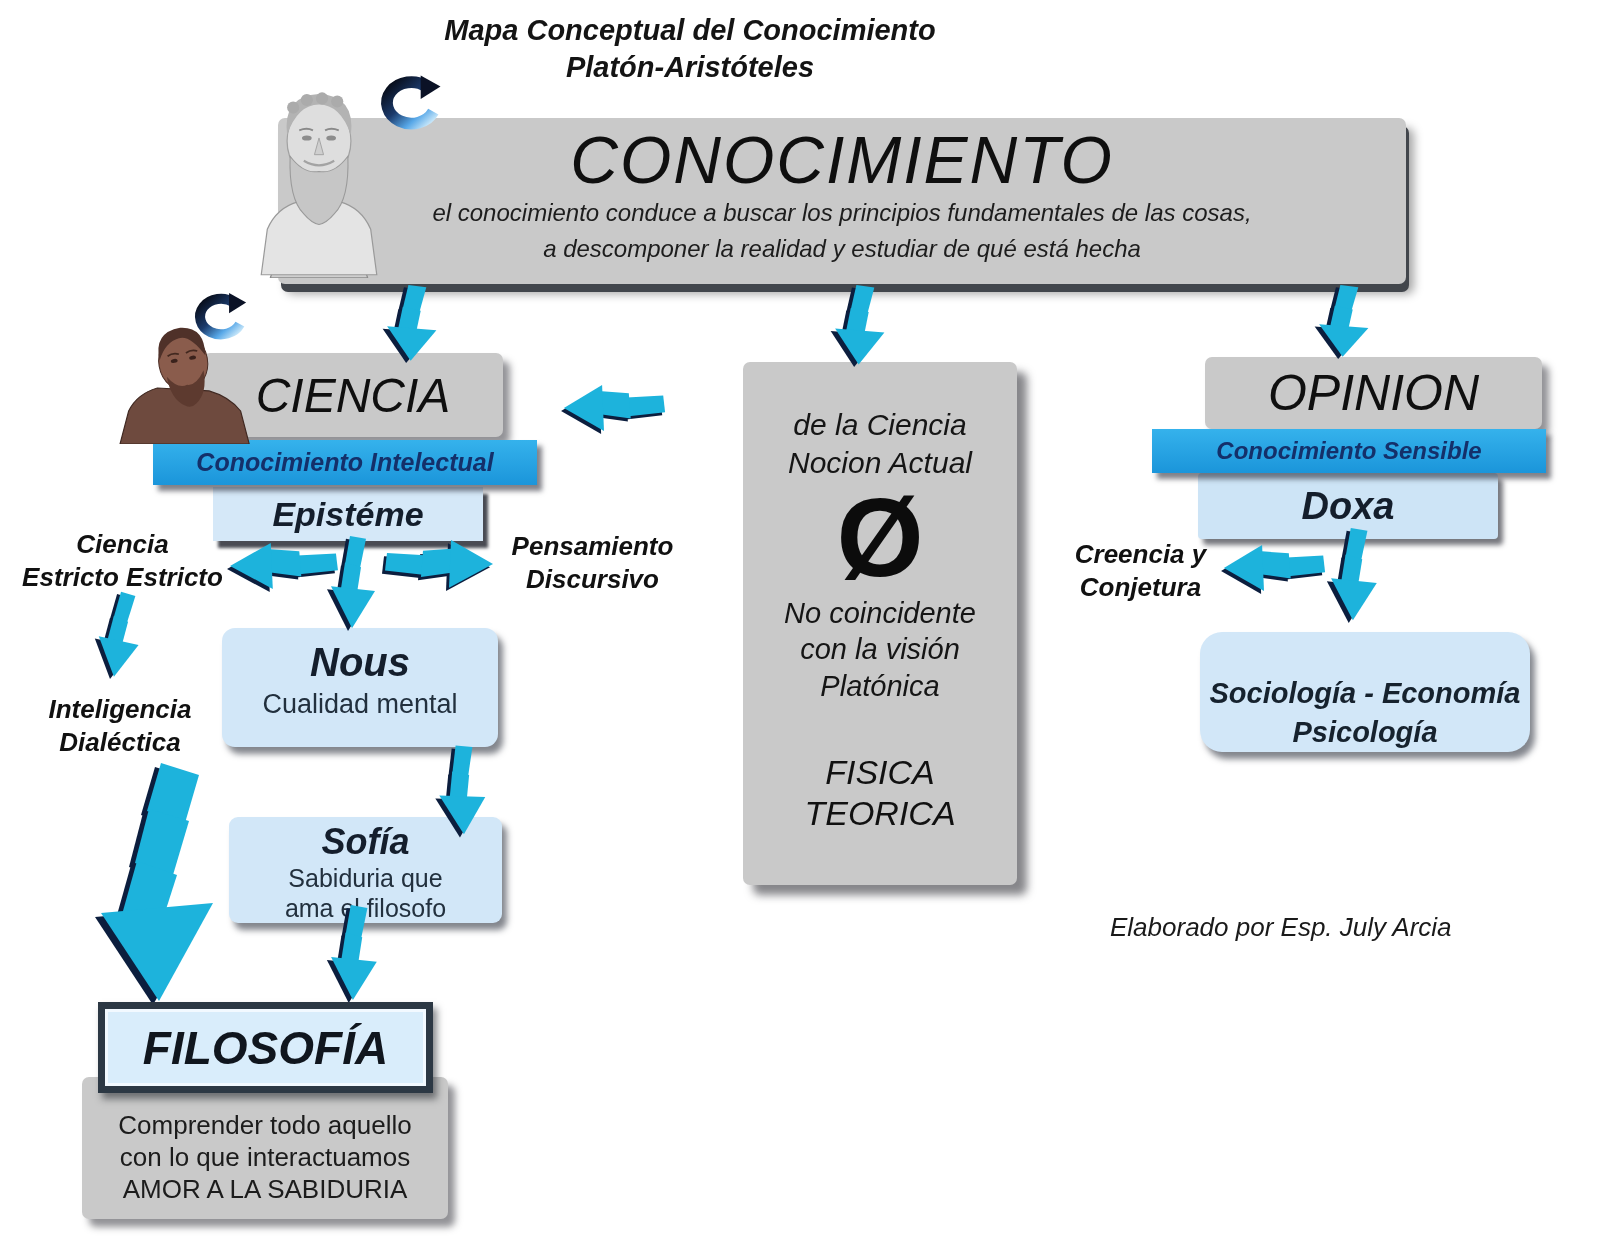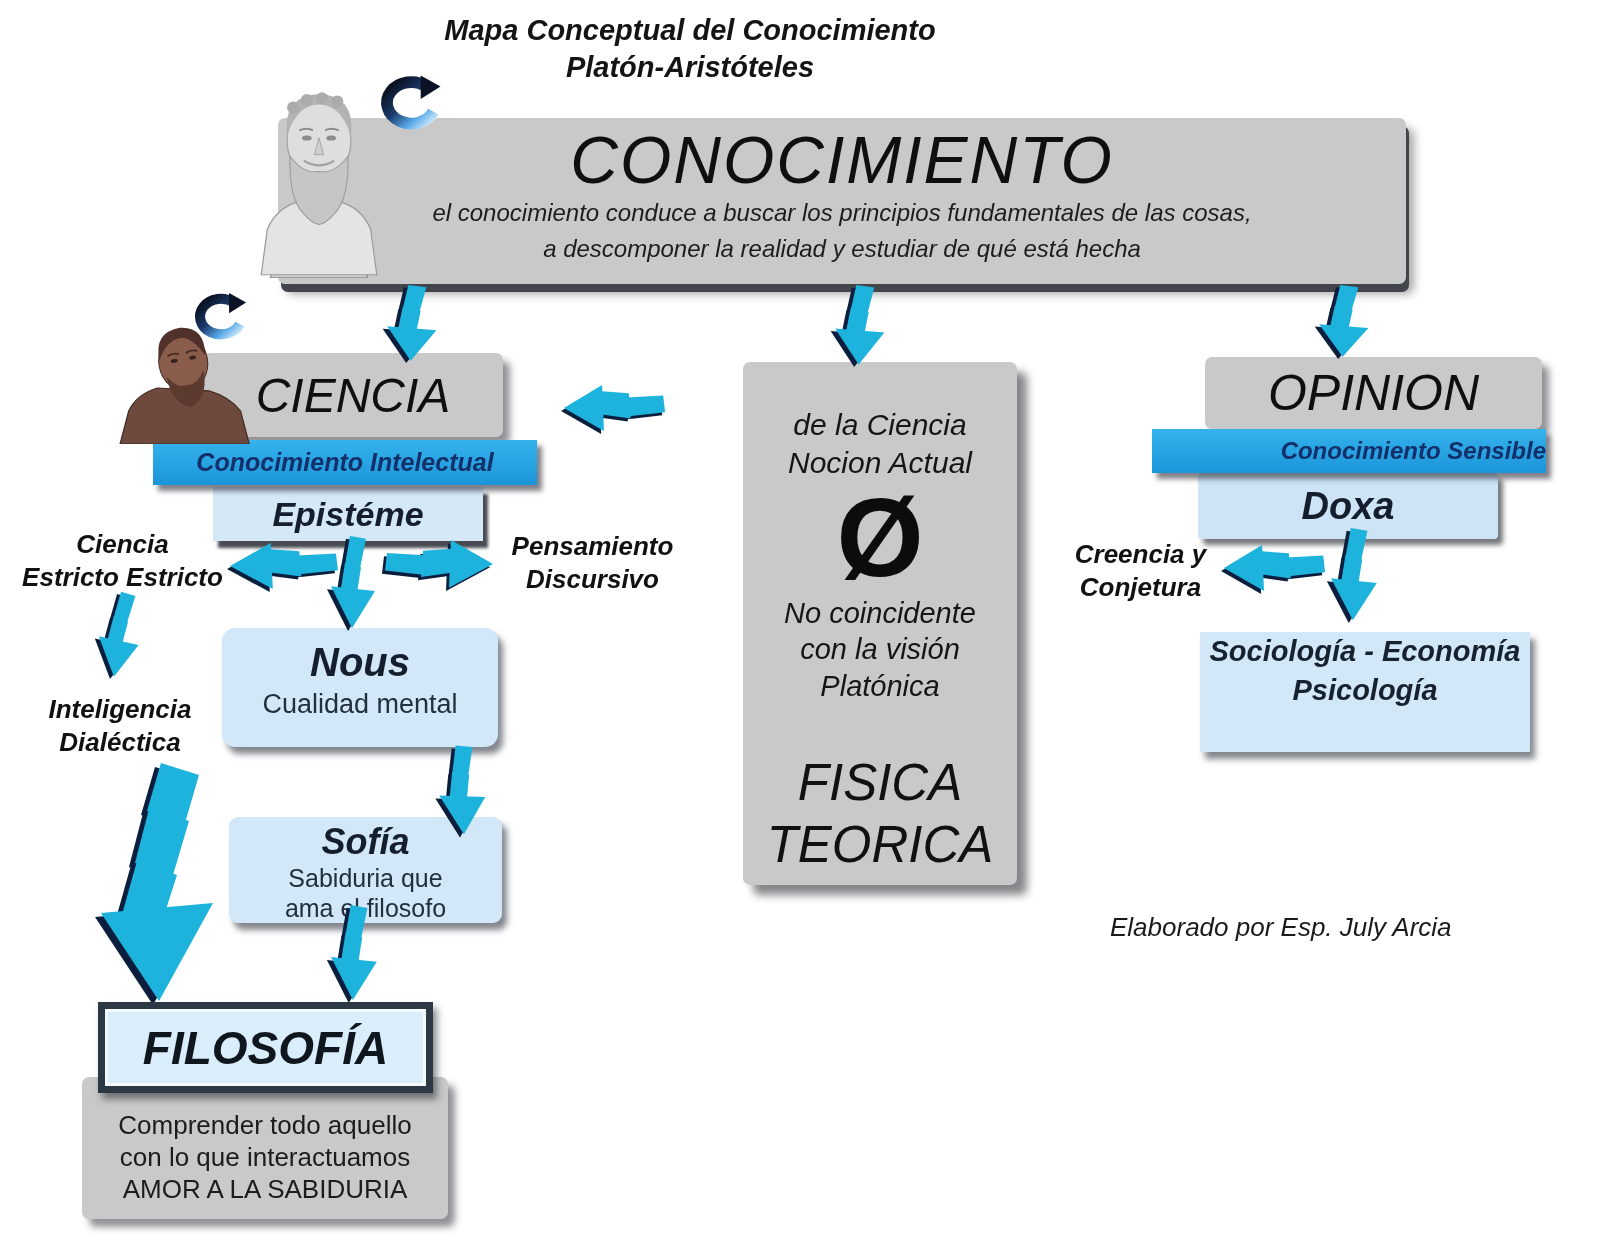--- a/index.html
+++ b/index.html
@@ -146,40 +146,40 @@
     <div class="sub24" style="font-size:30px;margin-top:44px;line-height:1.25;color:#151515;">
       <div>de la Ciencia</div>
       <div>Nocion Actual</div>
     </div>
     <div style="font-size:112px;font-weight:bold;color:#0c0c0c;line-height:1.02;font-style:normal;">Ø</div>
     <div class="sub24" style="font-size:29px;line-height:1.25;color:#151515;">
       <div>No coincidente</div>
       <div>con la visión</div>
       <div>Platónica</div>
     </div>
-    <div class="sub24" style="font-size:51px;margin-top:48px;line-height:1.22;color:#111;">
+    <div class="sub24" style="font-size:34px;margin-top:48px;line-height:1.22;color:#111;">
       <div>FISICA</div>
       <div>TEORICA</div>
     </div>
   </div>
 
   <div class="abs gbox flexc" style="left:1205px;top:357px;width:337px;height:72px;">
     <span class="boxtitle" style="font-size:50px;font-style:italic;">OPINION</span>
   </div>
-  <div class="abs banner" style="left:1152px;top:429px;width:394px;height:44px;font-size:24px;z-index:2;justify-content:flex-end;">
+  <div class="abs banner" style="left:1152px;top:429px;width:394px;height:44px;font-size:24px;z-index:2;">
     <span>Conocimiento Sensible</span>
   </div>
   <div class="abs flexc" style="left:1198px;top:473px;width:300px;height:66px;background:#cde4f6;border-radius:4px;box-shadow:5px 6px 5px rgba(28,30,40,.6);">
     <span class="keyword" style="font-size:38px;">Doxa</span>
   </div>
   <div class="abs lbl" style="left:1058px;top:538px;width:165px;">
     <div>Creencia y</div>
     <div>Conjetura</div>
   </div>
-  <div class="abs bluebox ctr" style="left:1200px;top:632px;width:330px;height:120px;border-radius:1px;display:flex;flex-direction:column;justify-content:flex-start;">
+  <div class="abs bluebox ctr" style="left:1200px;top:632px;width:330px;height:120px;border-radius:22px;display:flex;flex-direction:column;justify-content:flex-end;">
     <div class="sub24" style="font-size:29px;font-weight:600;color:#16222e;line-height:1.35;">Sociología - Economía</div>
     <div class="sub24" style="font-size:29px;font-weight:600;color:#16222e;line-height:1.35;">Psicología</div>
   </div>
 
   <div class="abs ital" style="left:1110px;top:912px;width:380px;font-size:26px;color:#1a1a1a;">Elaborado por Esp. July Arcia</div>
 
   <div class="abs arr" style="left:386px;top:285px;z-index:2;">
     <svg width="56" height="78" viewBox="0 0 50 100" preserveAspectRatio="none">
       <g fill="#0c1e3e" transform="translate(-4,3)">
         <path d="M20,0 L36,3 L30,34 L15,30 Z"></path>

